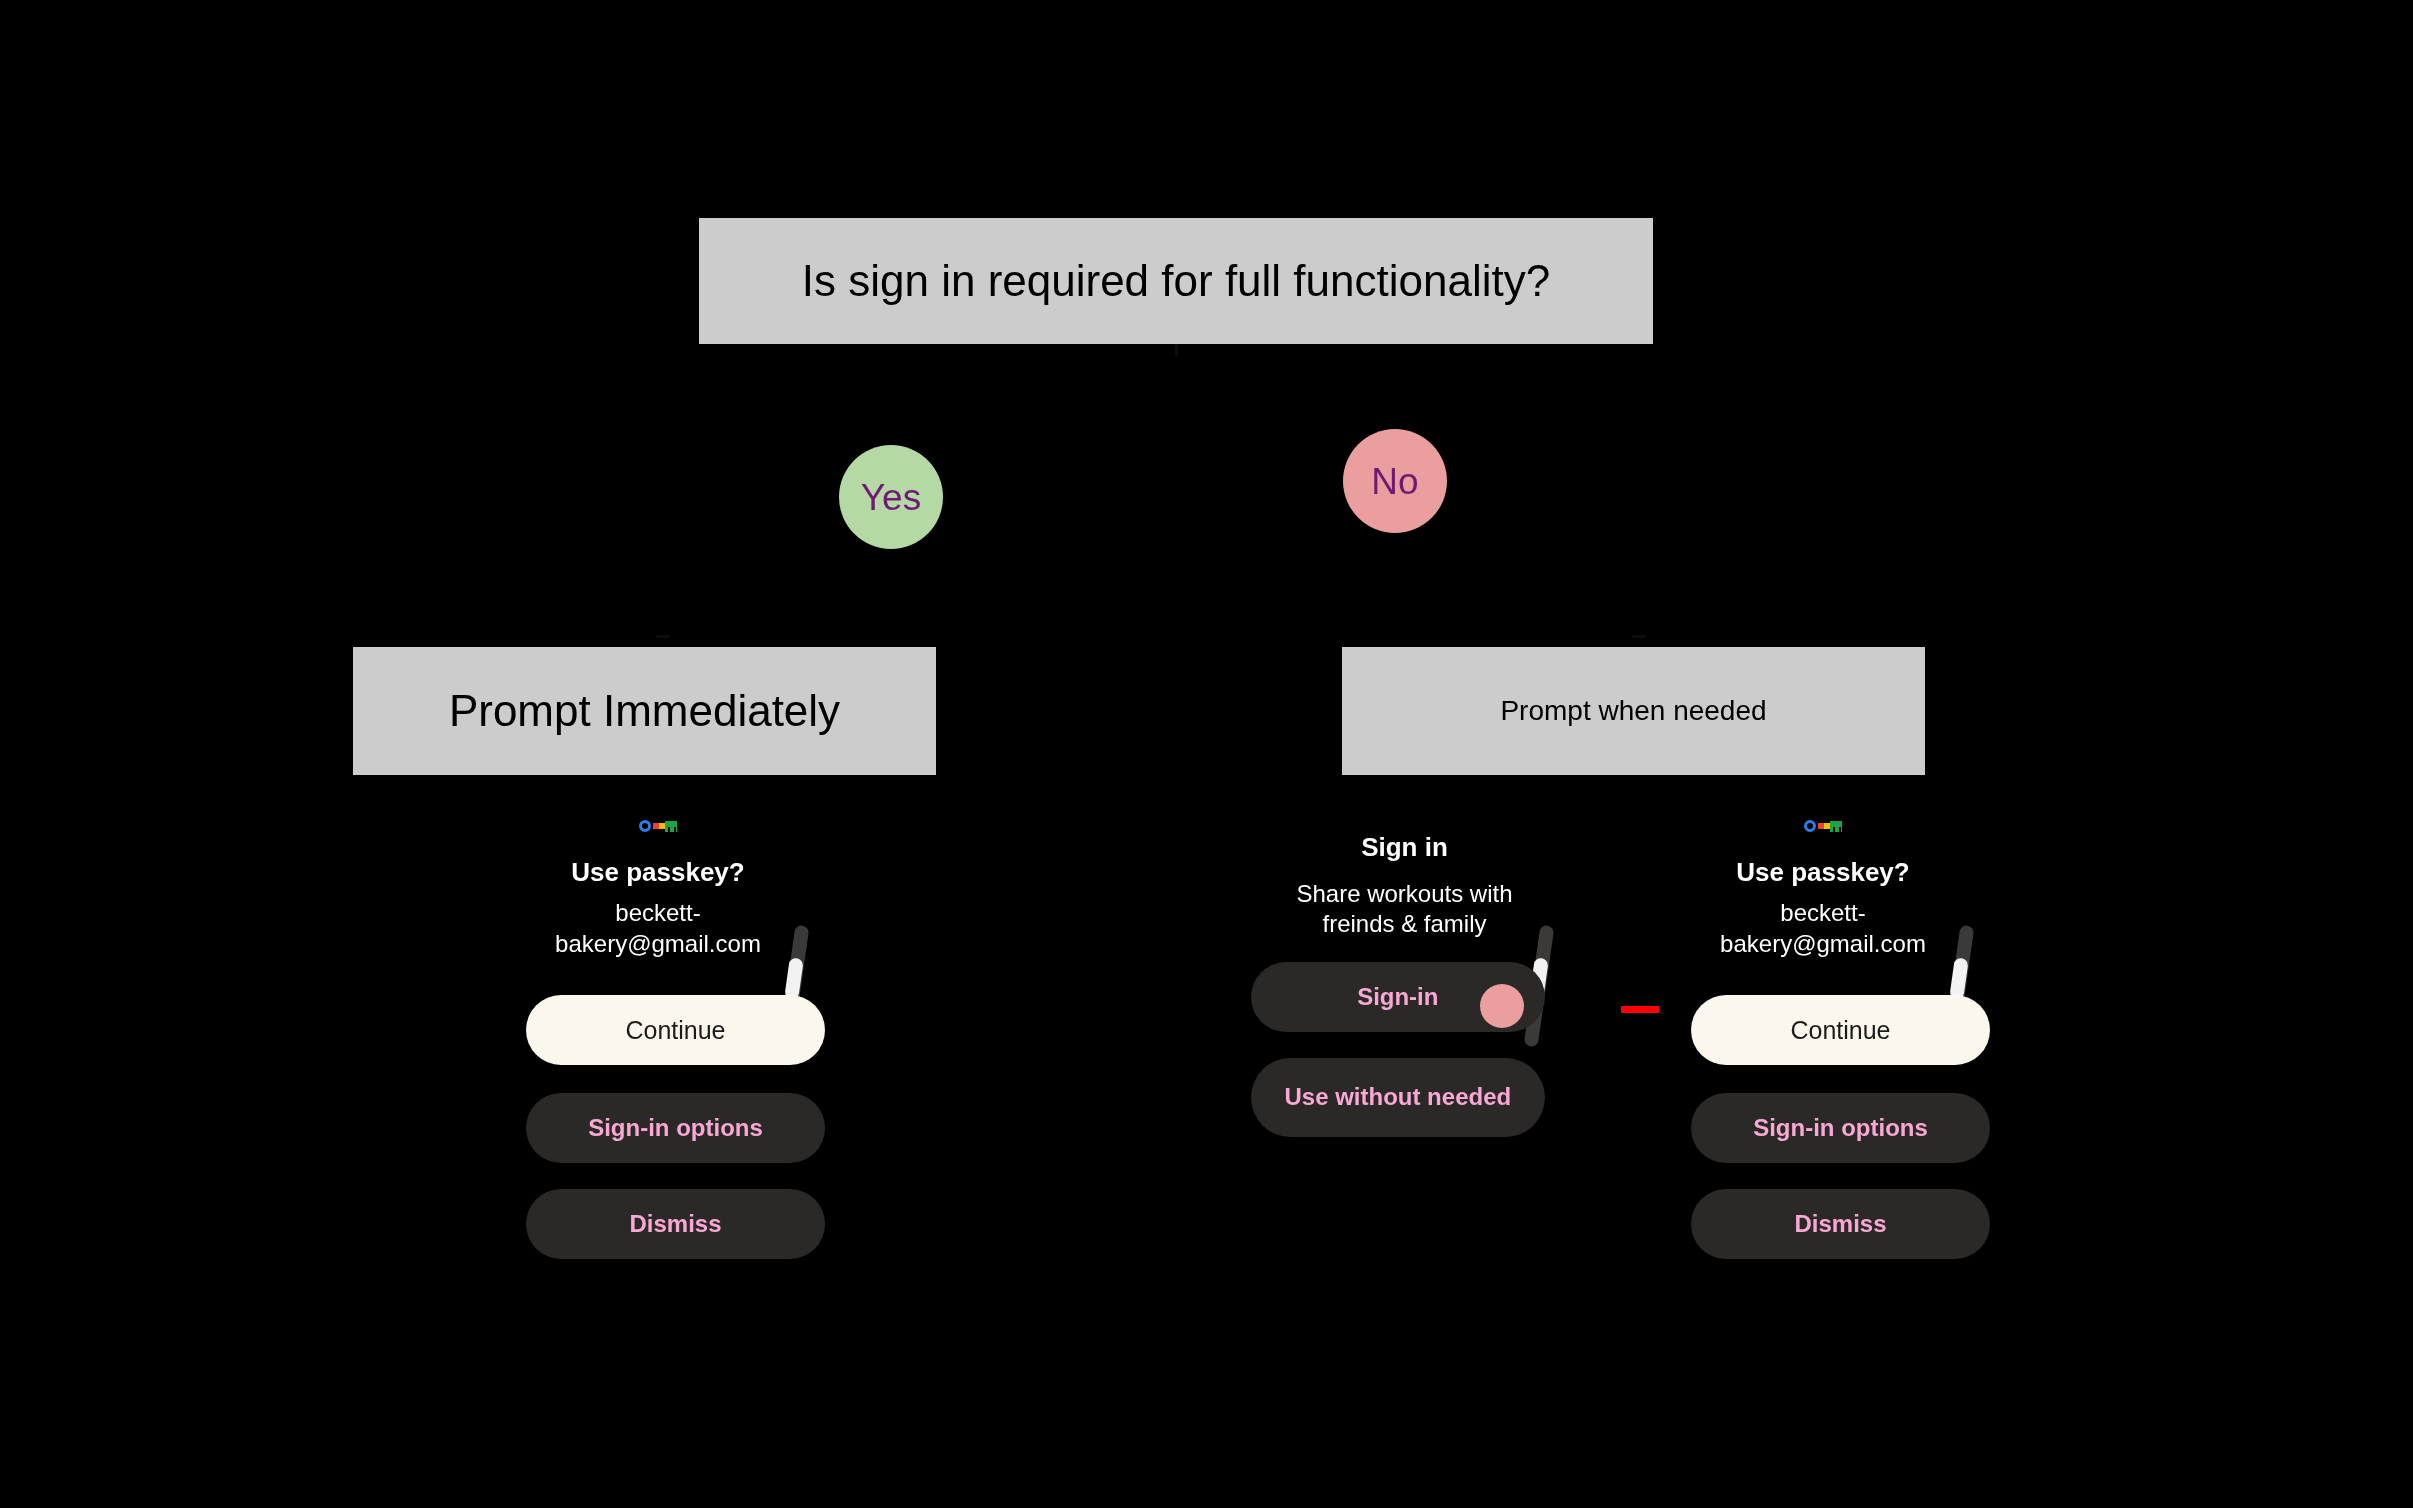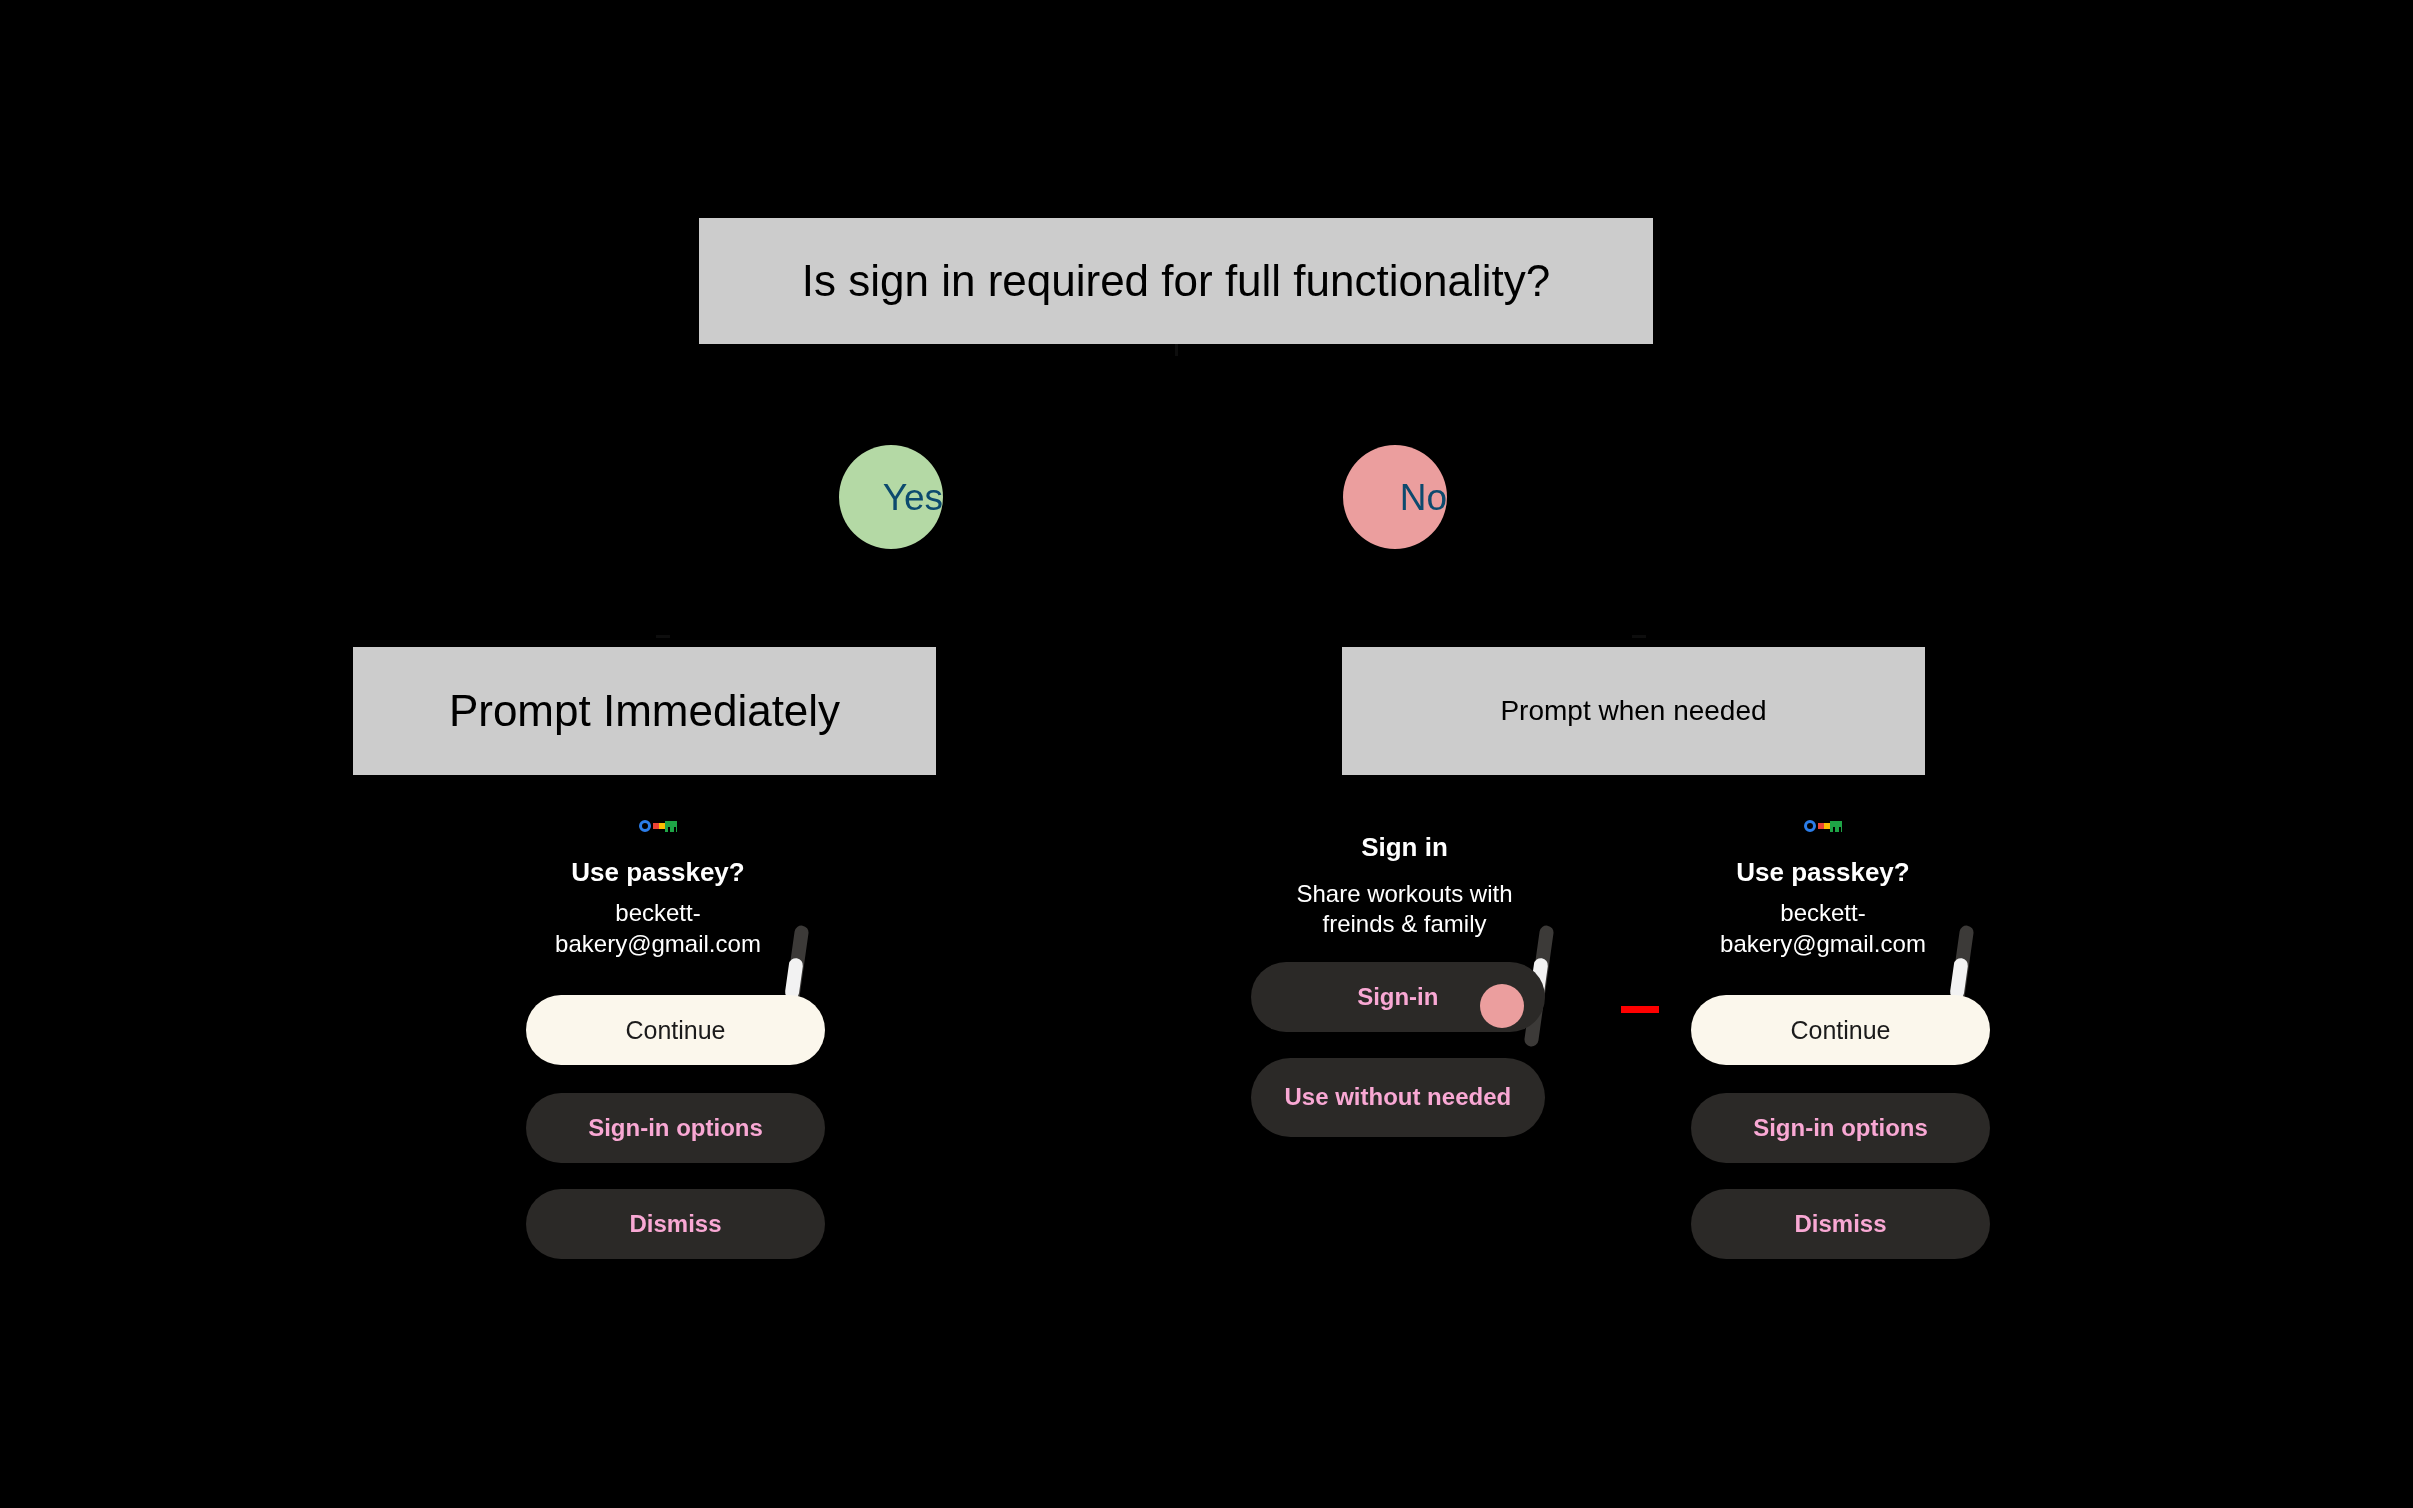--- a/index.html
+++ b/index.html
@@ -51,32 +51,32 @@
     width: 583px; height: 128px;
     font-size: 28px;
   }
 
   
   .branch-circle {
     position: absolute;
     border-radius: 50%;
     display: flex;
     align-items: center;
-    justify-content: flex-end;
-    color: #0c4a6e;
+    justify-content: center;
+    color: #701a75;
     font-size: 37px;
     line-height: 1;
   }
   #branch-yes {
     left: 826px; top: 445px;
     width: 104px; height: 104px;
     background: #b4d9a5;
   }
   #branch-no {
-    left: 1330px; top: 445px;
+    left: 1330px; top: 429px;
     width: 104px; height: 104px;
     background: #eb9e9e;
   }
 
   
   .connector {
     position: absolute;
     background: #0d0d0d;
   }
 

